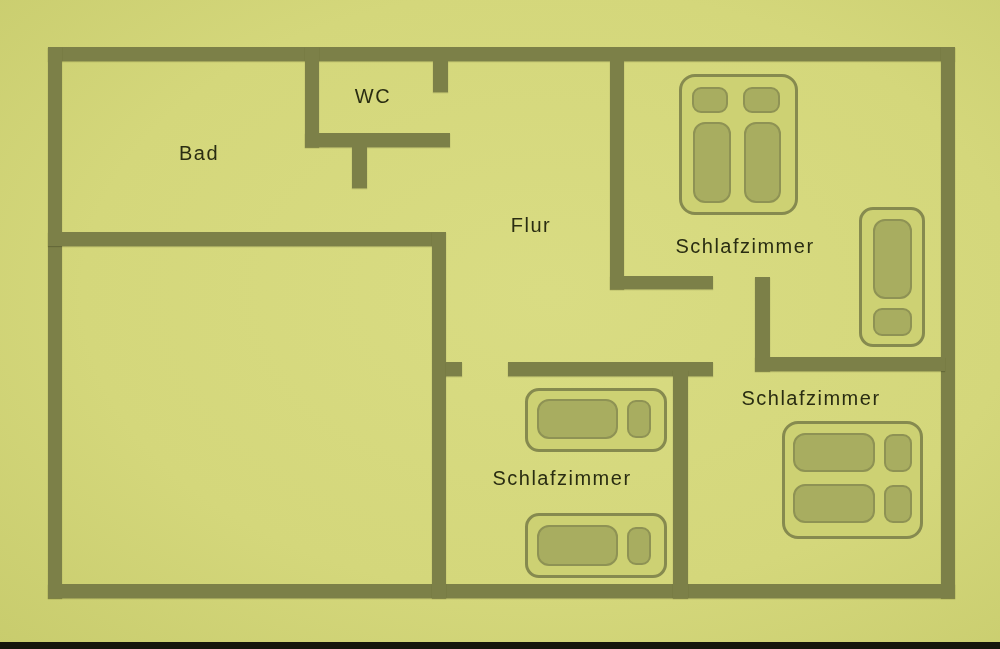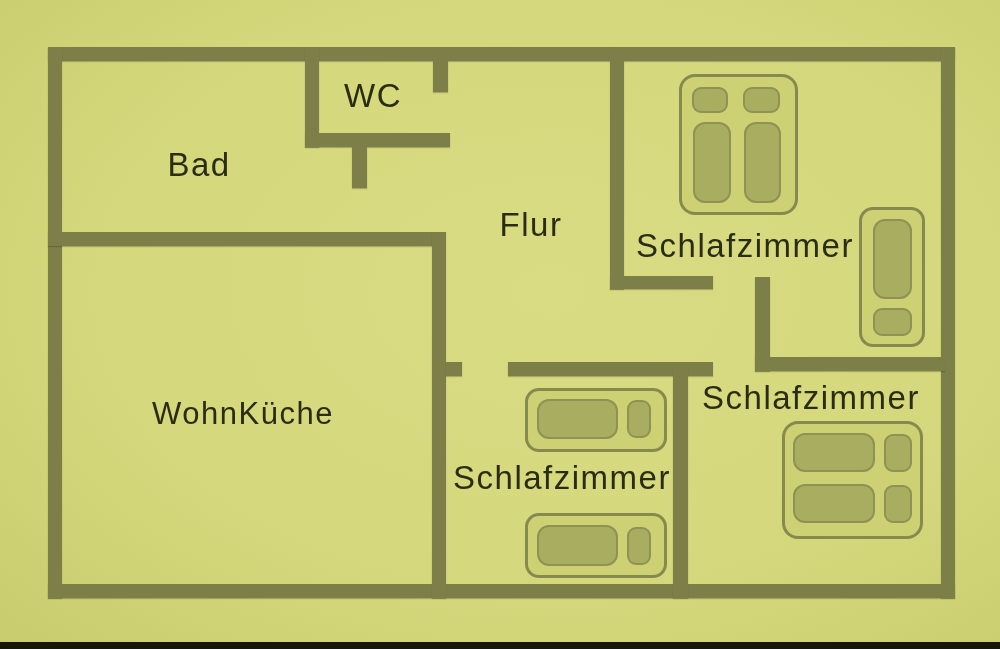--- a/index.html
+++ b/index.html
@@ -8,21 +8,21 @@
   }
   html,body{margin:0;padding:0;}
   #canvas{
     position:relative; width:1000px; height:649px; overflow:hidden;
     background: radial-gradient(ellipse at 55% 45%, #d9dc83 0%, var(--bg) 60%, #c8cc6d 100%);
     font-family:"Liberation Sans", sans-serif;
   }
   .wall{position:absolute; background:var(--wall); box-shadow:0 1px 1px rgba(43,46,19,.28);}
   .room-label{
     position:absolute; transform:translate(-50%,-50%);
-    font-size:33px; letter-spacing:1.5px; color:var(--text); white-space:nowrap; font-weight:400;
+    font-size:20px; letter-spacing:1.5px; color:var(--text); white-space:nowrap; font-weight:400;
   }
   .bed{
     position:absolute; box-sizing:border-box; background:var(--bed-fill);
     border:3px solid var(--bed-border); border-radius:16px;
   }
   .mattress,.pillow{
     position:absolute; box-sizing:border-box; background:var(--furniture);
     border:2px solid var(--furniture-border);
   }
   .mattress{border-radius:12px;}
@@ -76,22 +76,21 @@
     <div class="pillow" style="left:99px;top:11px;width:24px;height:38px"></div>
   </div>
 
   <div class="bed" style="left:782px;top:421px;width:141px;height:118px">
     <div class="mattress" style="left:8px;top:9px;width:82px;height:39px"></div>
     <div class="mattress" style="left:8px;top:60px;width:82px;height:39px"></div>
     <div class="pillow" style="left:99px;top:10px;width:28px;height:38px"></div>
     <div class="pillow" style="left:99px;top:61px;width:28px;height:38px"></div>
   </div>
 
-  <div class="room-label" style="left:199px;top:165px">Bad</div>
+  <div class="room-label" style="left:199px;top:153px">Bad</div>
   <div class="room-label" style="left:373px;top:96px">WC</div>
   <div class="room-label" style="left:531px;top:225px">Flur</div>
-  <div class="room-label" style="left:243px;top:414px;font-size:31px">WohnKüche</div>
   <div class="room-label" style="left:745px;top:246px">Schlafzimmer</div>
   <div class="room-label" style="left:562px;top:478px">Schlafzimmer</div>
   <div class="room-label" style="left:811px;top:398px">Schlafzimmer</div>
 
   <div class="photo-edge"></div>
 </div>
 
 </body></html>

